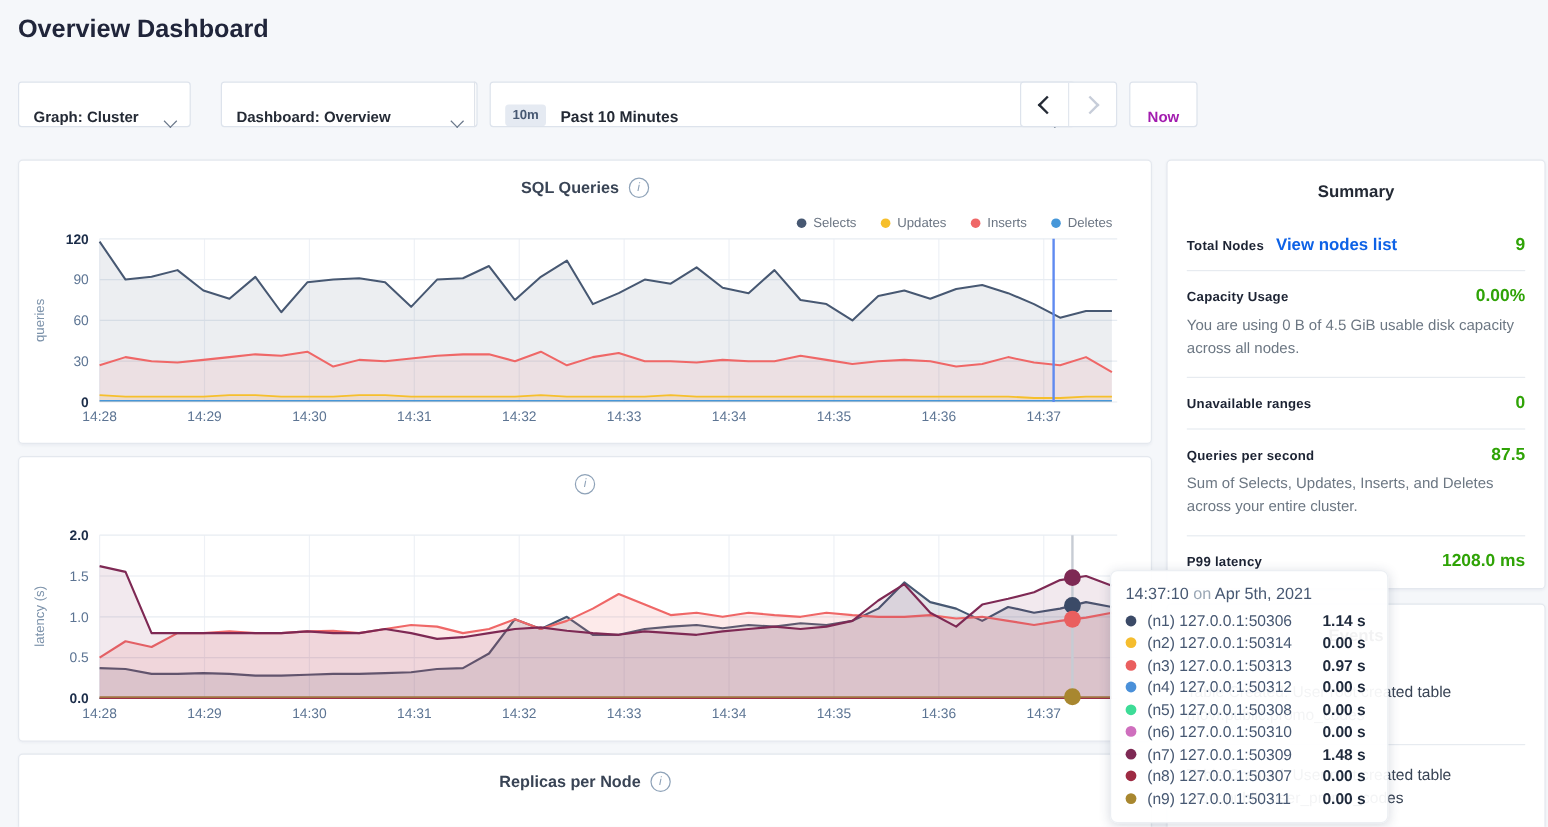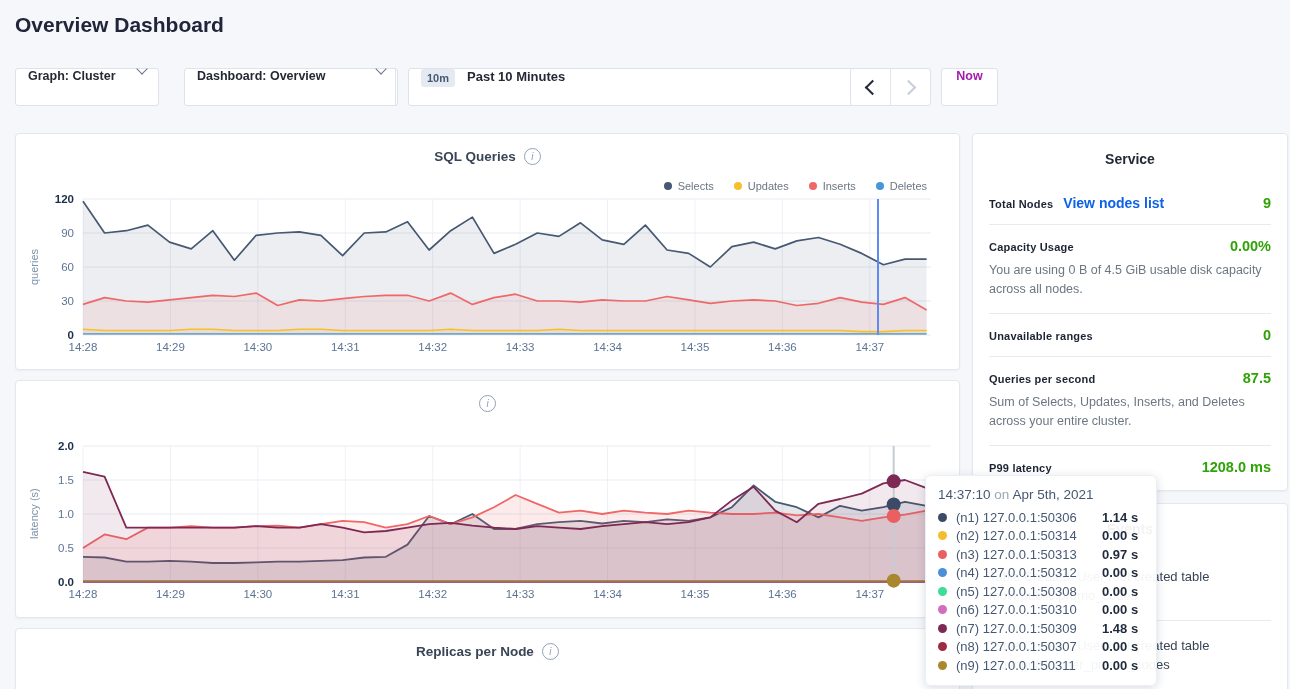--- a/index.html
+++ b/index.html
@@ -4,21 +4,21 @@
 <style>
   html,body{margin:0;padding:0;width:1290px;height:689px;overflow:hidden;
     background:#f5f7fa;font-family:"Liberation Sans","DejaVu Sans",sans-serif;
     -webkit-font-smoothing:antialiased;color:#242a35;position:relative}
   svg text{font-family:"Liberation Sans","DejaVu Sans",sans-serif}
 
   .page-title{position:absolute;left:15px;top:13px;font-size:21px;font-weight:600;color:#20253a}
 
   
   .tb-btn{position:absolute;top:68px;height:38px;box-sizing:border-box;background:#fff;
-    border:1px solid #dde3ec;border-radius:3px;display:flex;align-items:flex-start;
+    border:1px solid #dde3ec;border-radius:3px;display:flex;align-items:flex-end;
     font-size:12.5px;font-weight:700;color:#242a35;padding:0 12px;cursor:pointer}
   .chev{width:7px;height:7px;border-right:1.5px solid #69778a;border-bottom:1.5px solid #69778a;
     transform:rotate(45deg);margin-left:10px;margin-top:-4px;flex:0 0 auto}
   .tb-divider{position:absolute;left:395px;top:68px;width:1px;height:38px;background:#dfe3ea}
   .time-badge{background:#e5eaf2;color:#475872;font-size:11px;font-weight:700;
     padding:3px 6px;border-radius:3px;margin-right:12px}
   .time-label{font-size:13px;font-weight:700}
   .pager{position:absolute;left:850px;top:68px;width:81px;height:38px;box-sizing:border-box;
     background:#fff;border:1px solid #dde3ec;border-radius:3px;display:flex}
   .pager-cell{flex:1;display:flex;align-items:center;justify-content:center;cursor:pointer}
@@ -224,21 +224,21 @@
 </div>
 
 <div class="card chart-card" style="top:628px;height:120px">
   <div class="chart-head">
     <span class="chart-title">Replicas per Node</span>
     <span class="info-icon">i</span>
   </div>
 </div>
 
 <div class="card summary-card">
-  <div class="panel-title">Service</div>
+  <div class="panel-title">Summary</div>
   <div class="s-rows" id="summary-rows">
       <div class="s-row">
         <div class="s-head">
           <span class="s-label">Total Nodes</span>
           <a class="s-link">View nodes list</a>
           <span class="s-value">9</span>
         </div>
       </div>
       <div class="s-row">
         <div class="s-head">

